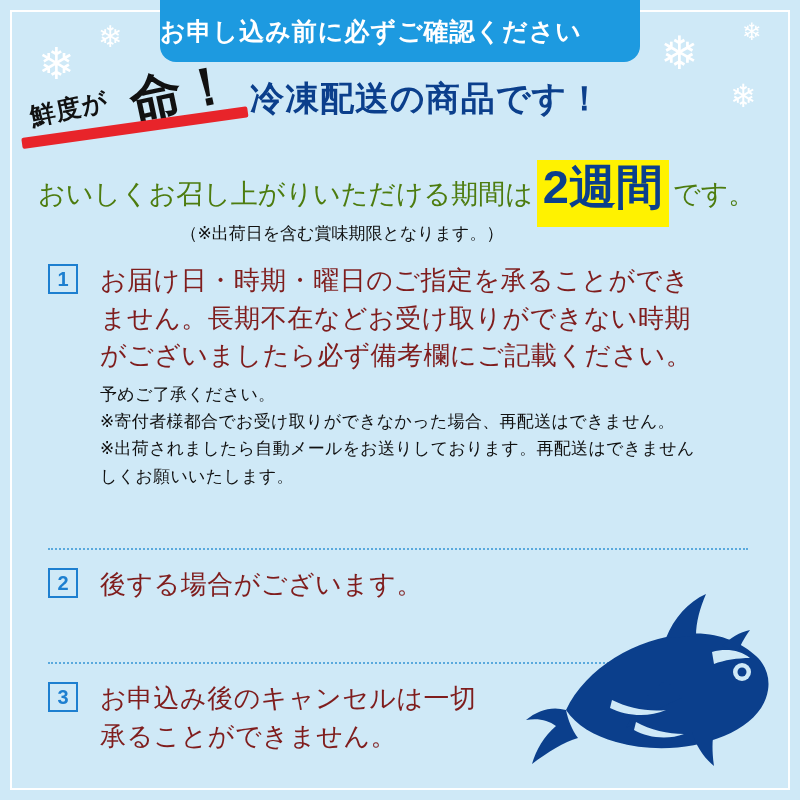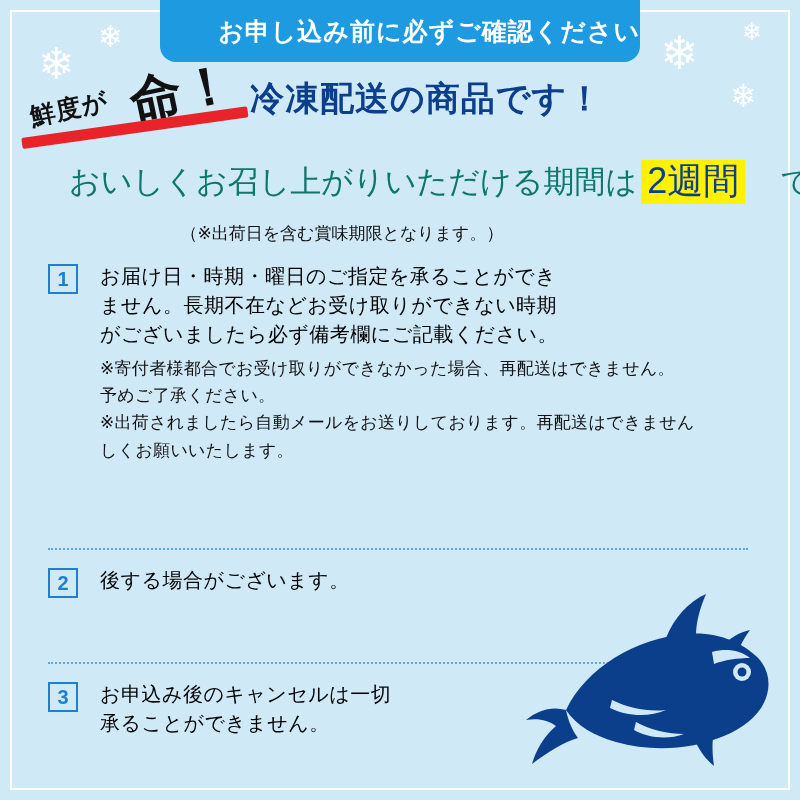--- a/index.html
+++ b/index.html
@@ -55,21 +55,21 @@
     height: 62px;
     background: #1d9ae0;
     border-bottom-left-radius: 16px;
     border-bottom-right-radius: 16px;
     color: #ffffff;
     font-size: 25px;
     font-weight: bold;
     letter-spacing: 1px;
     display: flex;
     align-items: center;
-    justify-content: flex-end;
+    justify-content: flex-start;
     box-sizing: border-box;
   }
 
   
   .stamp {
     position: absolute;
     left: 22px;
     top: 62px;
     width: 220px;
     height: 90px;
@@ -125,31 +125,30 @@
   .period-line {
     position: absolute;
     left: 38px;
     top: 160px;
     width: 730px;
     display: flex;
     align-items: center;
     white-space: nowrap;
   }
   .period-line .txt {
-    font-size: 31px;
-    color: #0f766e;
+    font-size: 27px;
+    color: #4d7c0f;
     font-weight: normal;
-    margin-left: 31px;
   }
   .period-line .hl {
-    font-size: 36px;
-    font-weight: normal;
+    font-size: 47px;
+    font-weight: bold;
     color: #0b3f8c;
     background: #fff200;
-    padding: 2px 6px 4px 6px;
+    padding: 2px 6px 16px 6px;
     margin: 0 4px;
     line-height: 1.05;
   }
   .note-center {
     position: absolute;
     left: 0;
     top: 222px;
     width: 684px;
     text-align: center;
     font-size: 17px;
@@ -175,22 +174,22 @@
     font-weight: bold;
     display: flex;
     align-items: center;
     justify-content: center;
     box-sizing: border-box;
   }
   .item .body {
     margin-left: 52px;
   }
   .item .body .line {
-    font-size: 20px;
-    color: #000000;
+    font-size: 26px;
+    color: #7f1d1d;
     line-height: 1.45;
     letter-spacing: 0.5px;
   }
   .item .body .sub {
     font-size: 17px;
     color: #111111;
     line-height: 1.6;
     letter-spacing: 0.3px;
   }
   .item .body .sub-block {
@@ -253,22 +252,22 @@
 
   <div class="note-center">（※出荷日を含む賞味期限となります。）</div>
 
   <div class="item" id="item1">
     <div class="num">1</div>
     <div class="body">
       <div class="line">お届け日・時期・曜日のご指定を承ることができ</div>
       <div class="line">ません。長期不在などお受け取りができない時期</div>
       <div class="line">がございましたら必ず備考欄にご記載ください。</div>
       <div class="sub-block">
+        <div class="sub">予めご了承ください。</div>
         <div class="sub">※寄付者様都合でお受け取りができなかった場合、再配送はできません。</div>
-        <div class="sub">予めご了承ください。</div>
         <div class="sub">※出荷されましたら自動メールをお送りしております。再配送はできません</div>
         <div class="sub">しくお願いいたします。</div>
       </div>
     </div>
   </div>
 
   <div class="divider" id="div1"></div>
 
   <div class="item" id="item2">
     <div class="num">2</div>

